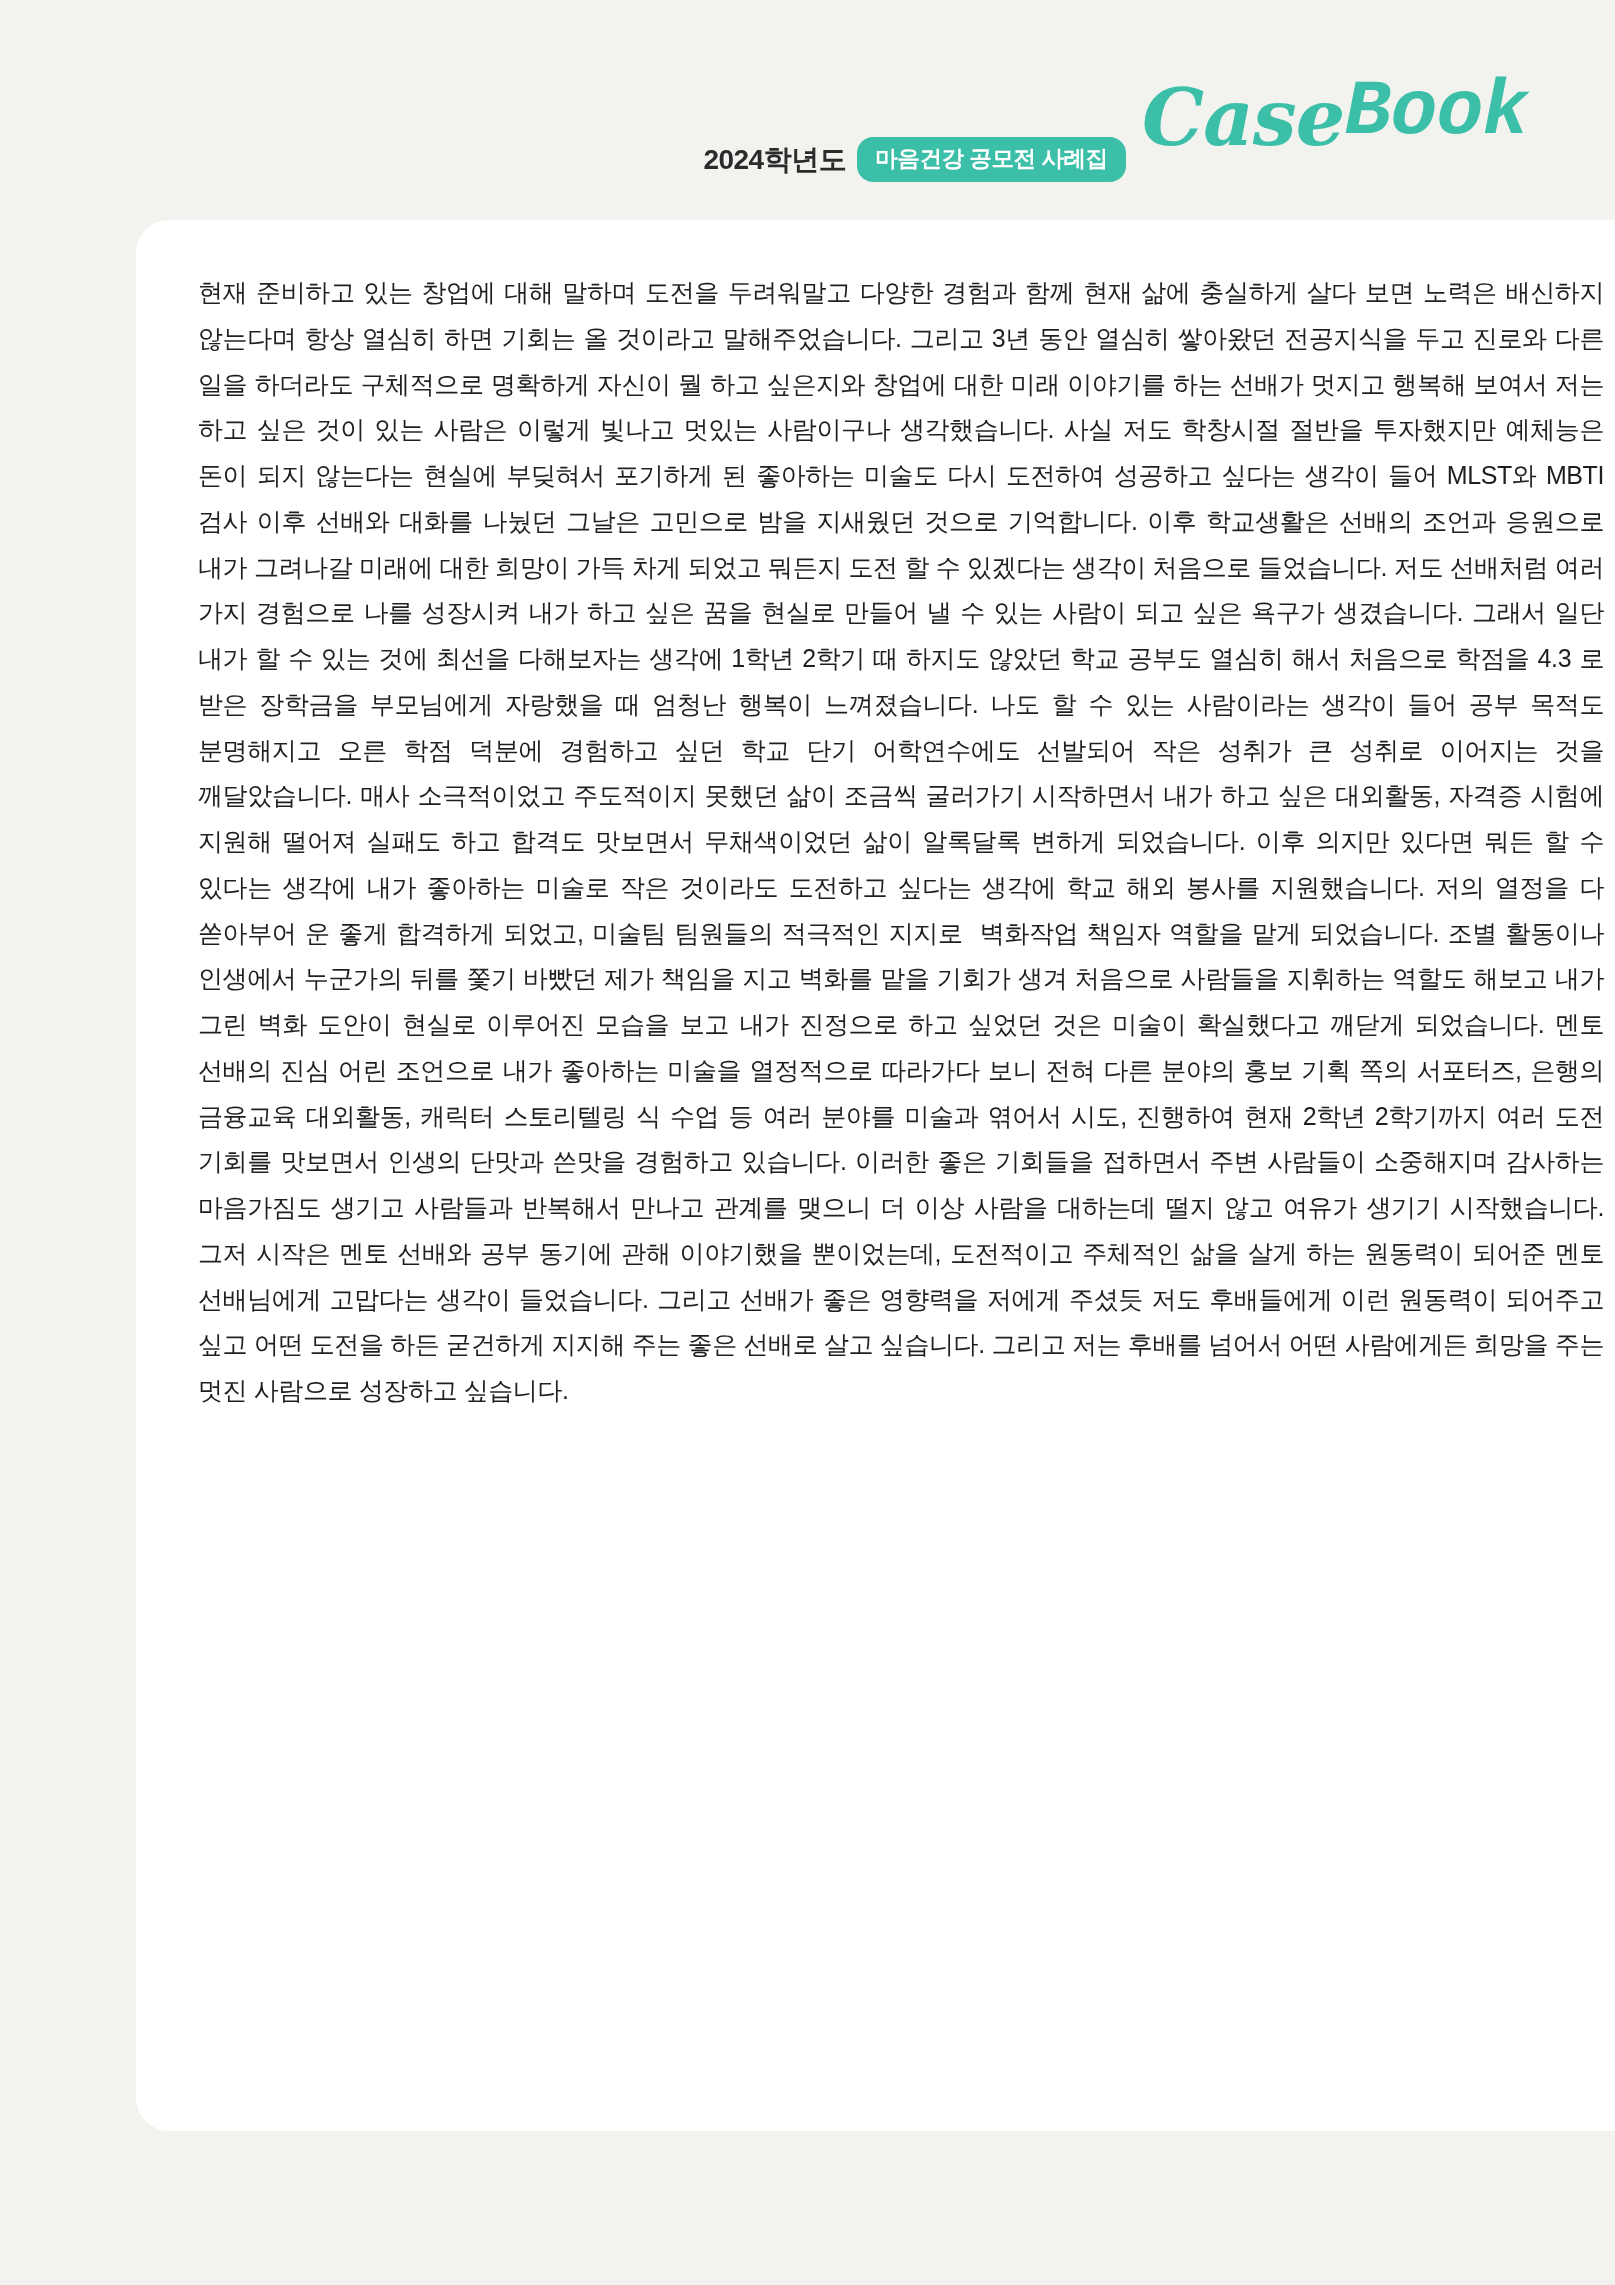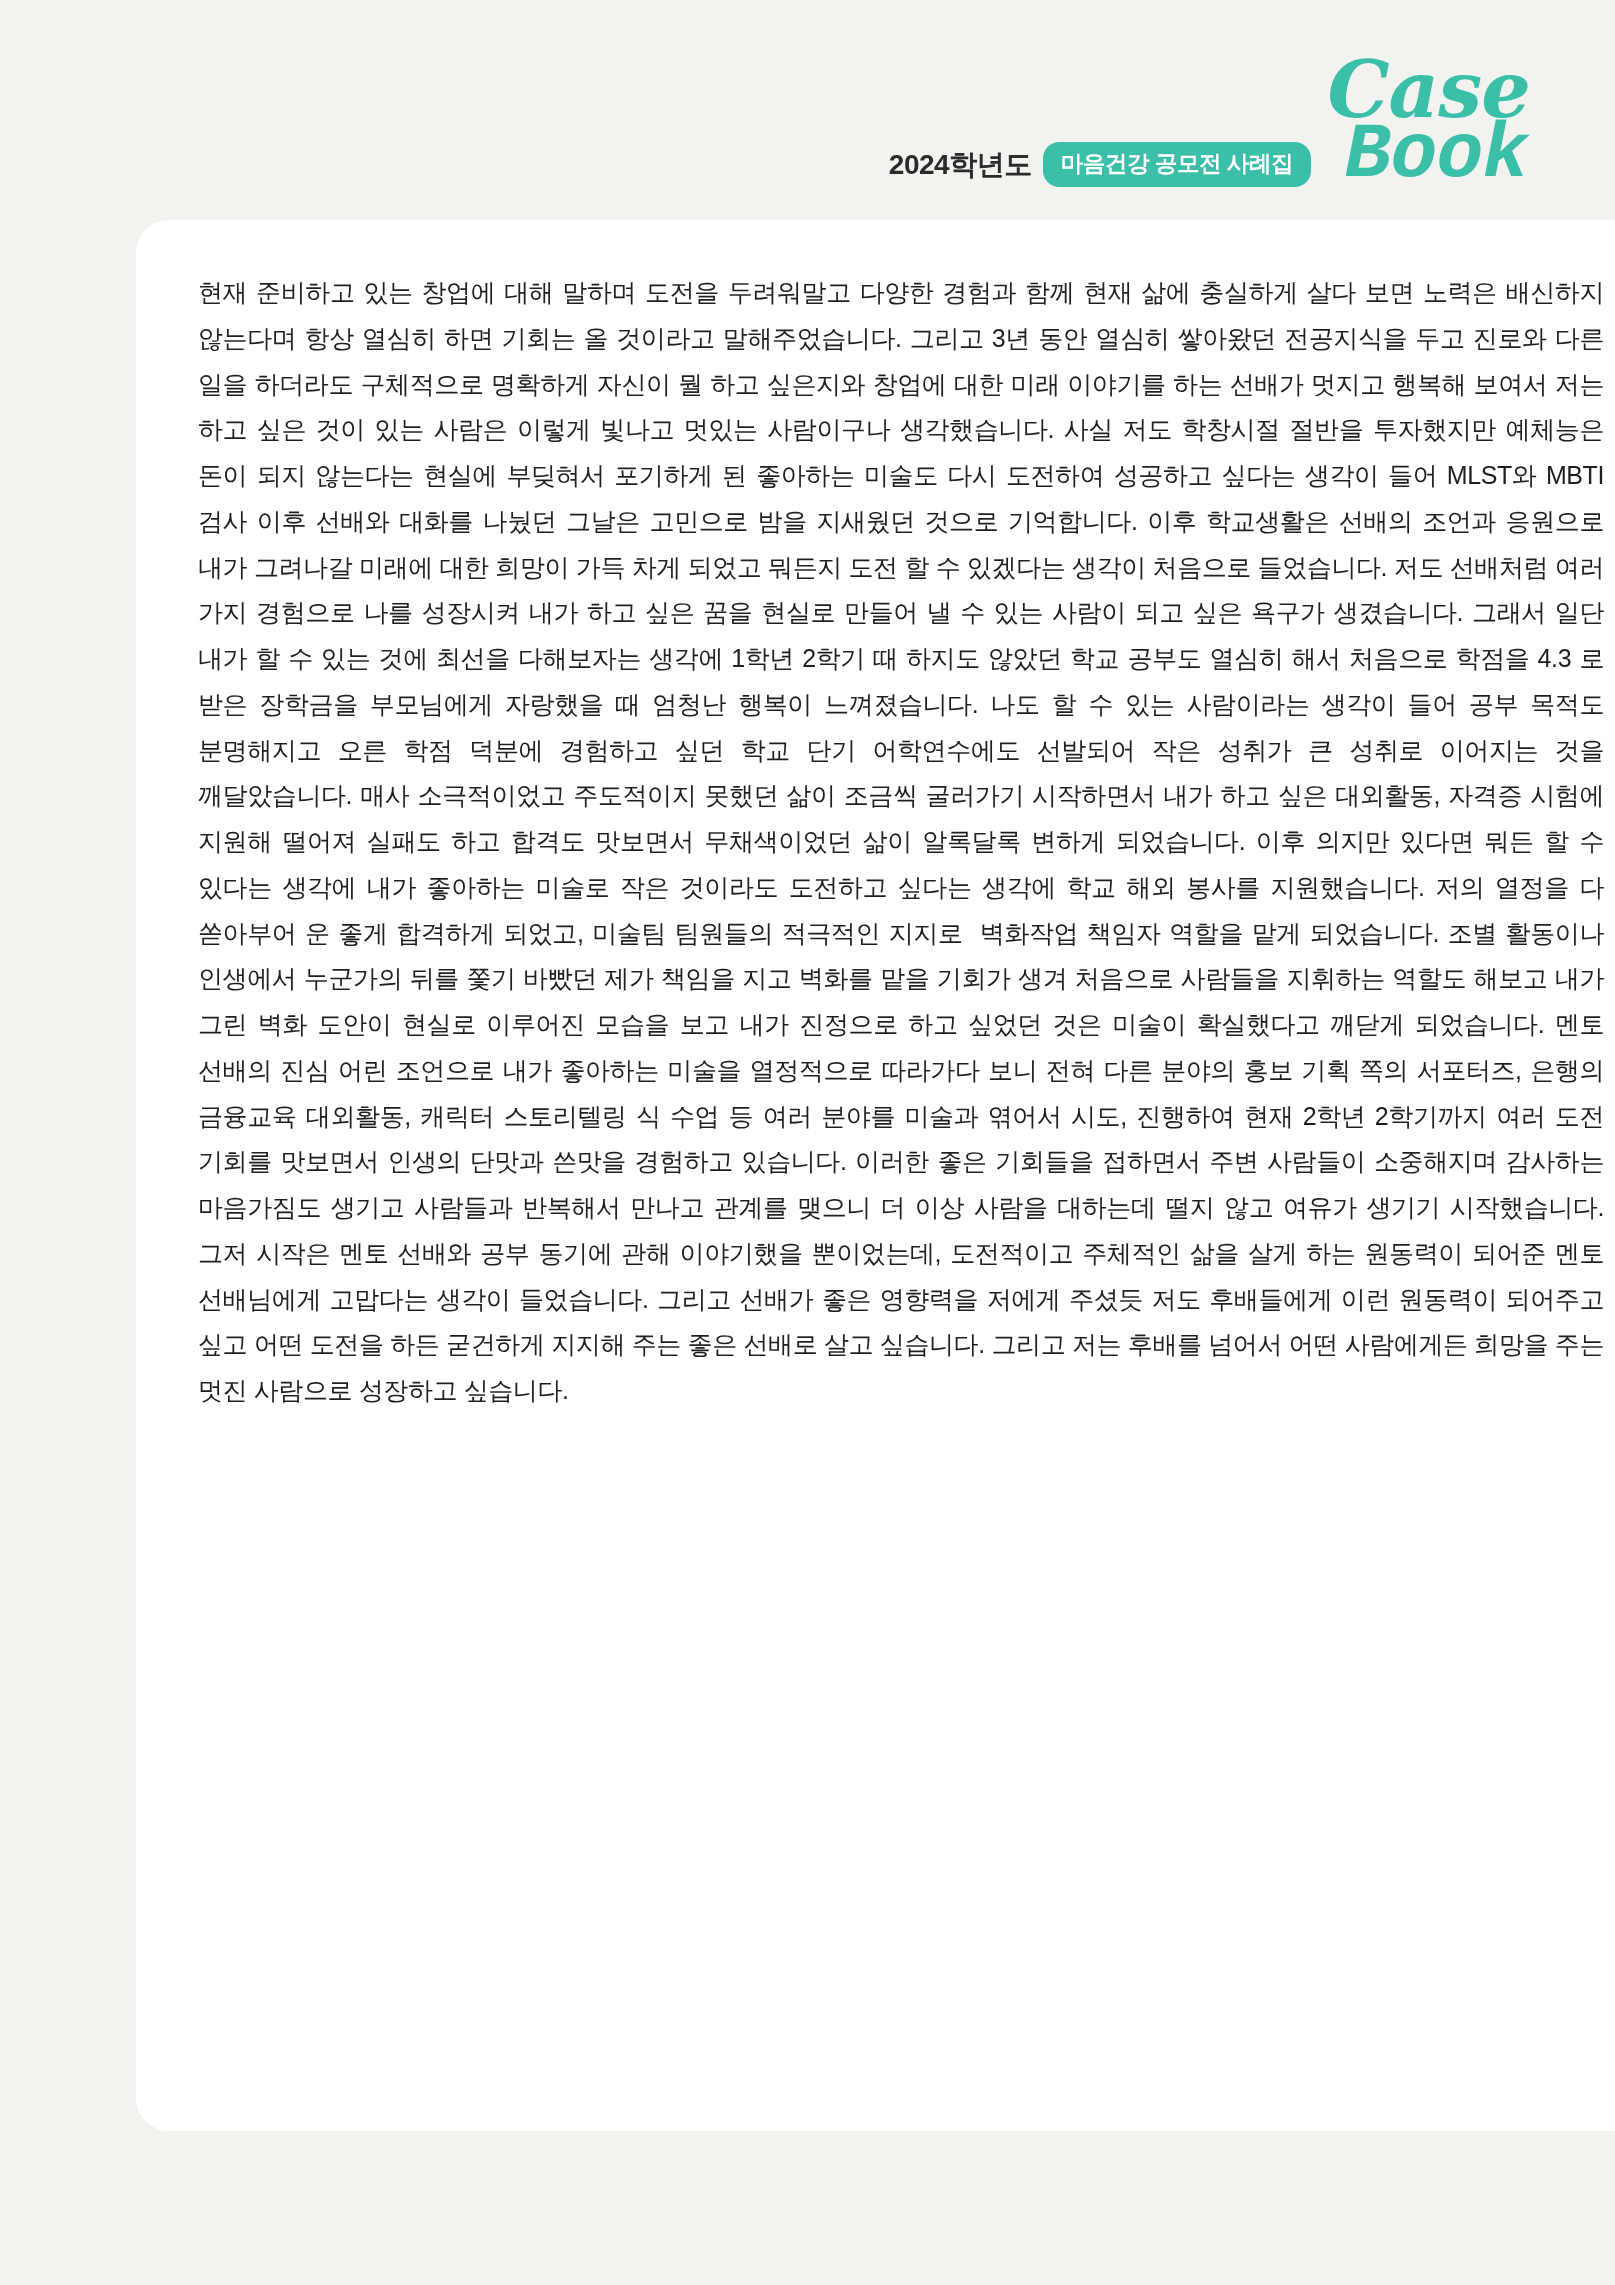--- a/index.html
+++ b/index.html
@@ -47,22 +47,22 @@
     color: #ffffff;
     font-size: 22.6px;
     font-weight: bold;
     letter-spacing: -0.5px;
     border-radius: 16.3px;
     padding: 6.3px 18px 8.1px 18px;
     white-space: nowrap;
   }
   .casebook {
     display: flex;
-    flex-direction: column;
-    align-items: flex-end;
+    flex-direction: row;
+    align-items: flex-start;
     line-height: 0.92;
   }
   .casebook .word {
     font-family: "DejaVu Serif", serif;
     font-weight: bold;
     font-style: italic;
     color: #3cbfa8;
     font-size: 78px;
     letter-spacing: -0.9px;
   }

